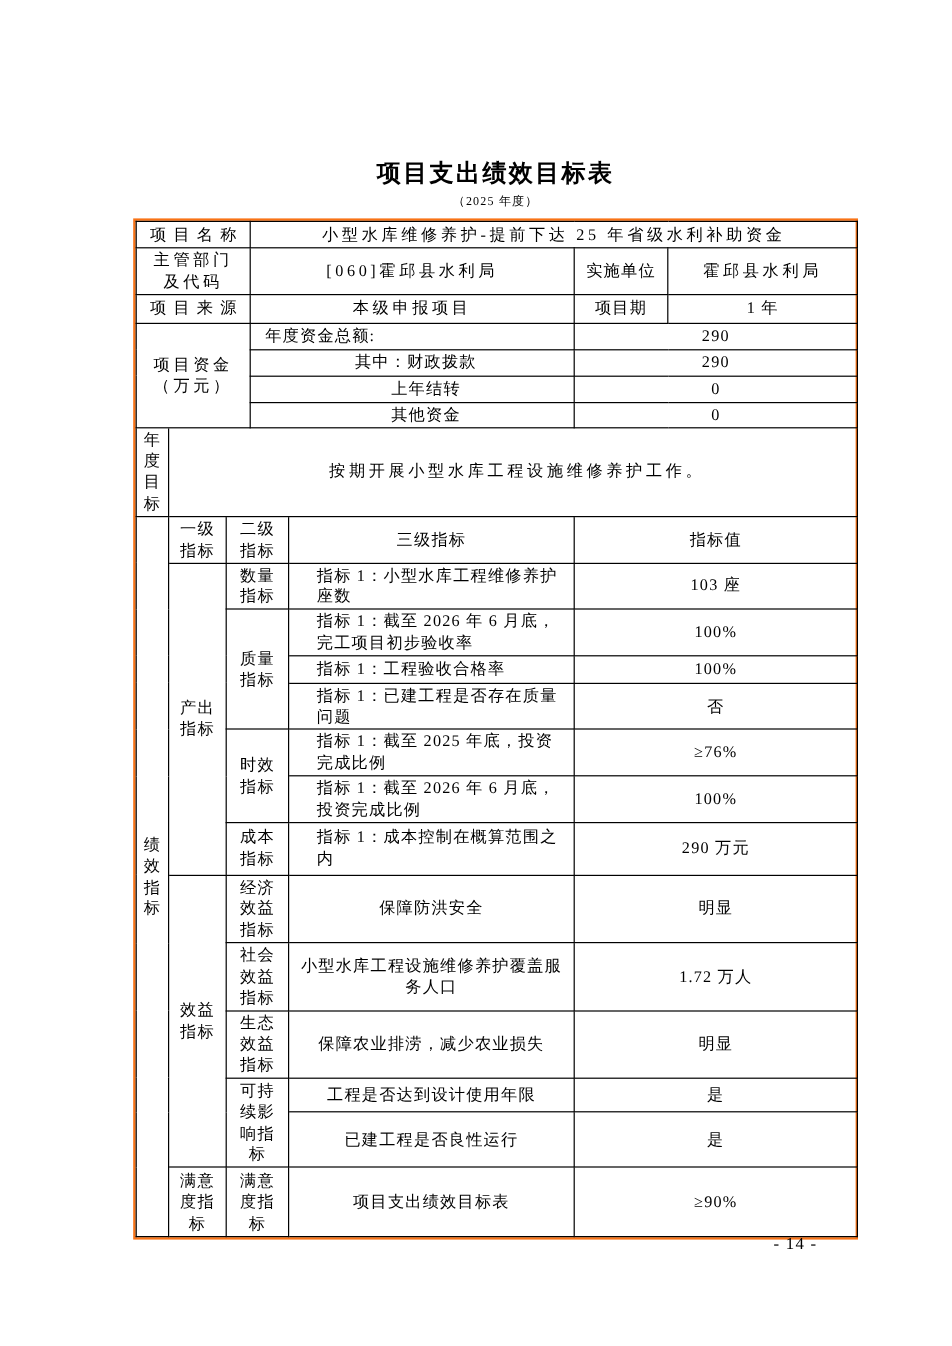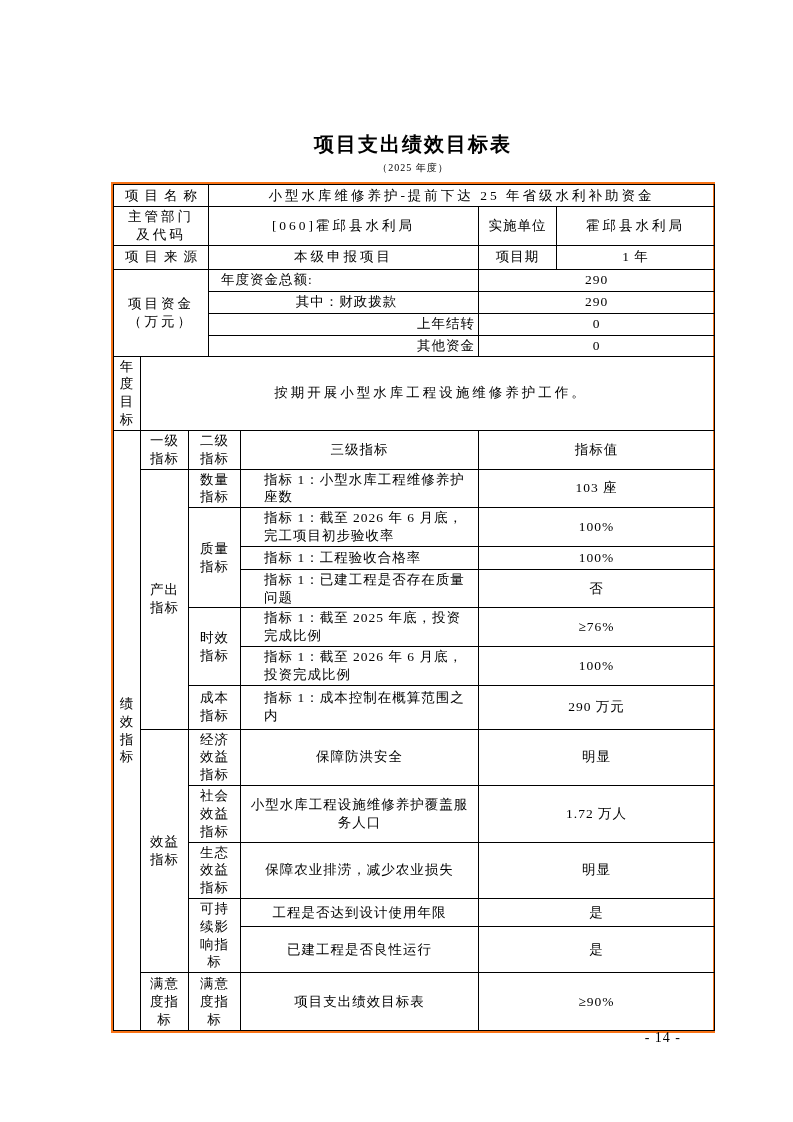--- a/index.html
+++ b/index.html
@@ -41,21 +41,21 @@
     overflow: hidden;
   }
   #tableB tr:first-child > td { border-top: 0; }
 
   .pl { white-space: pre-line; padding: 1px 2px; }
   .l { text-align: left; padding-left: 23px; }
   .sp3 { letter-spacing: 3px; }
   .sp6 { letter-spacing: 6px; text-indent: 6px; }
   .ind1 { text-align: left; padding-left: 12px; }
   .ind2 { text-align: center; padding-left: 9px; }
-  .ind3 { text-align: right; padding-left: 26px; margin-top: 20px; }
+  .ind3 { text-align: center; padding-left: 26px; margin-top: 20px; }
   .goaltext { text-align: center; padding-left: 10px; letter-spacing: 3px; }
 
   .pagenum {
     position: absolute;
     top: 1030px;
     right: 112px;
     font-size: 14px;
     letter-spacing: 1px;
   }
 </style>

